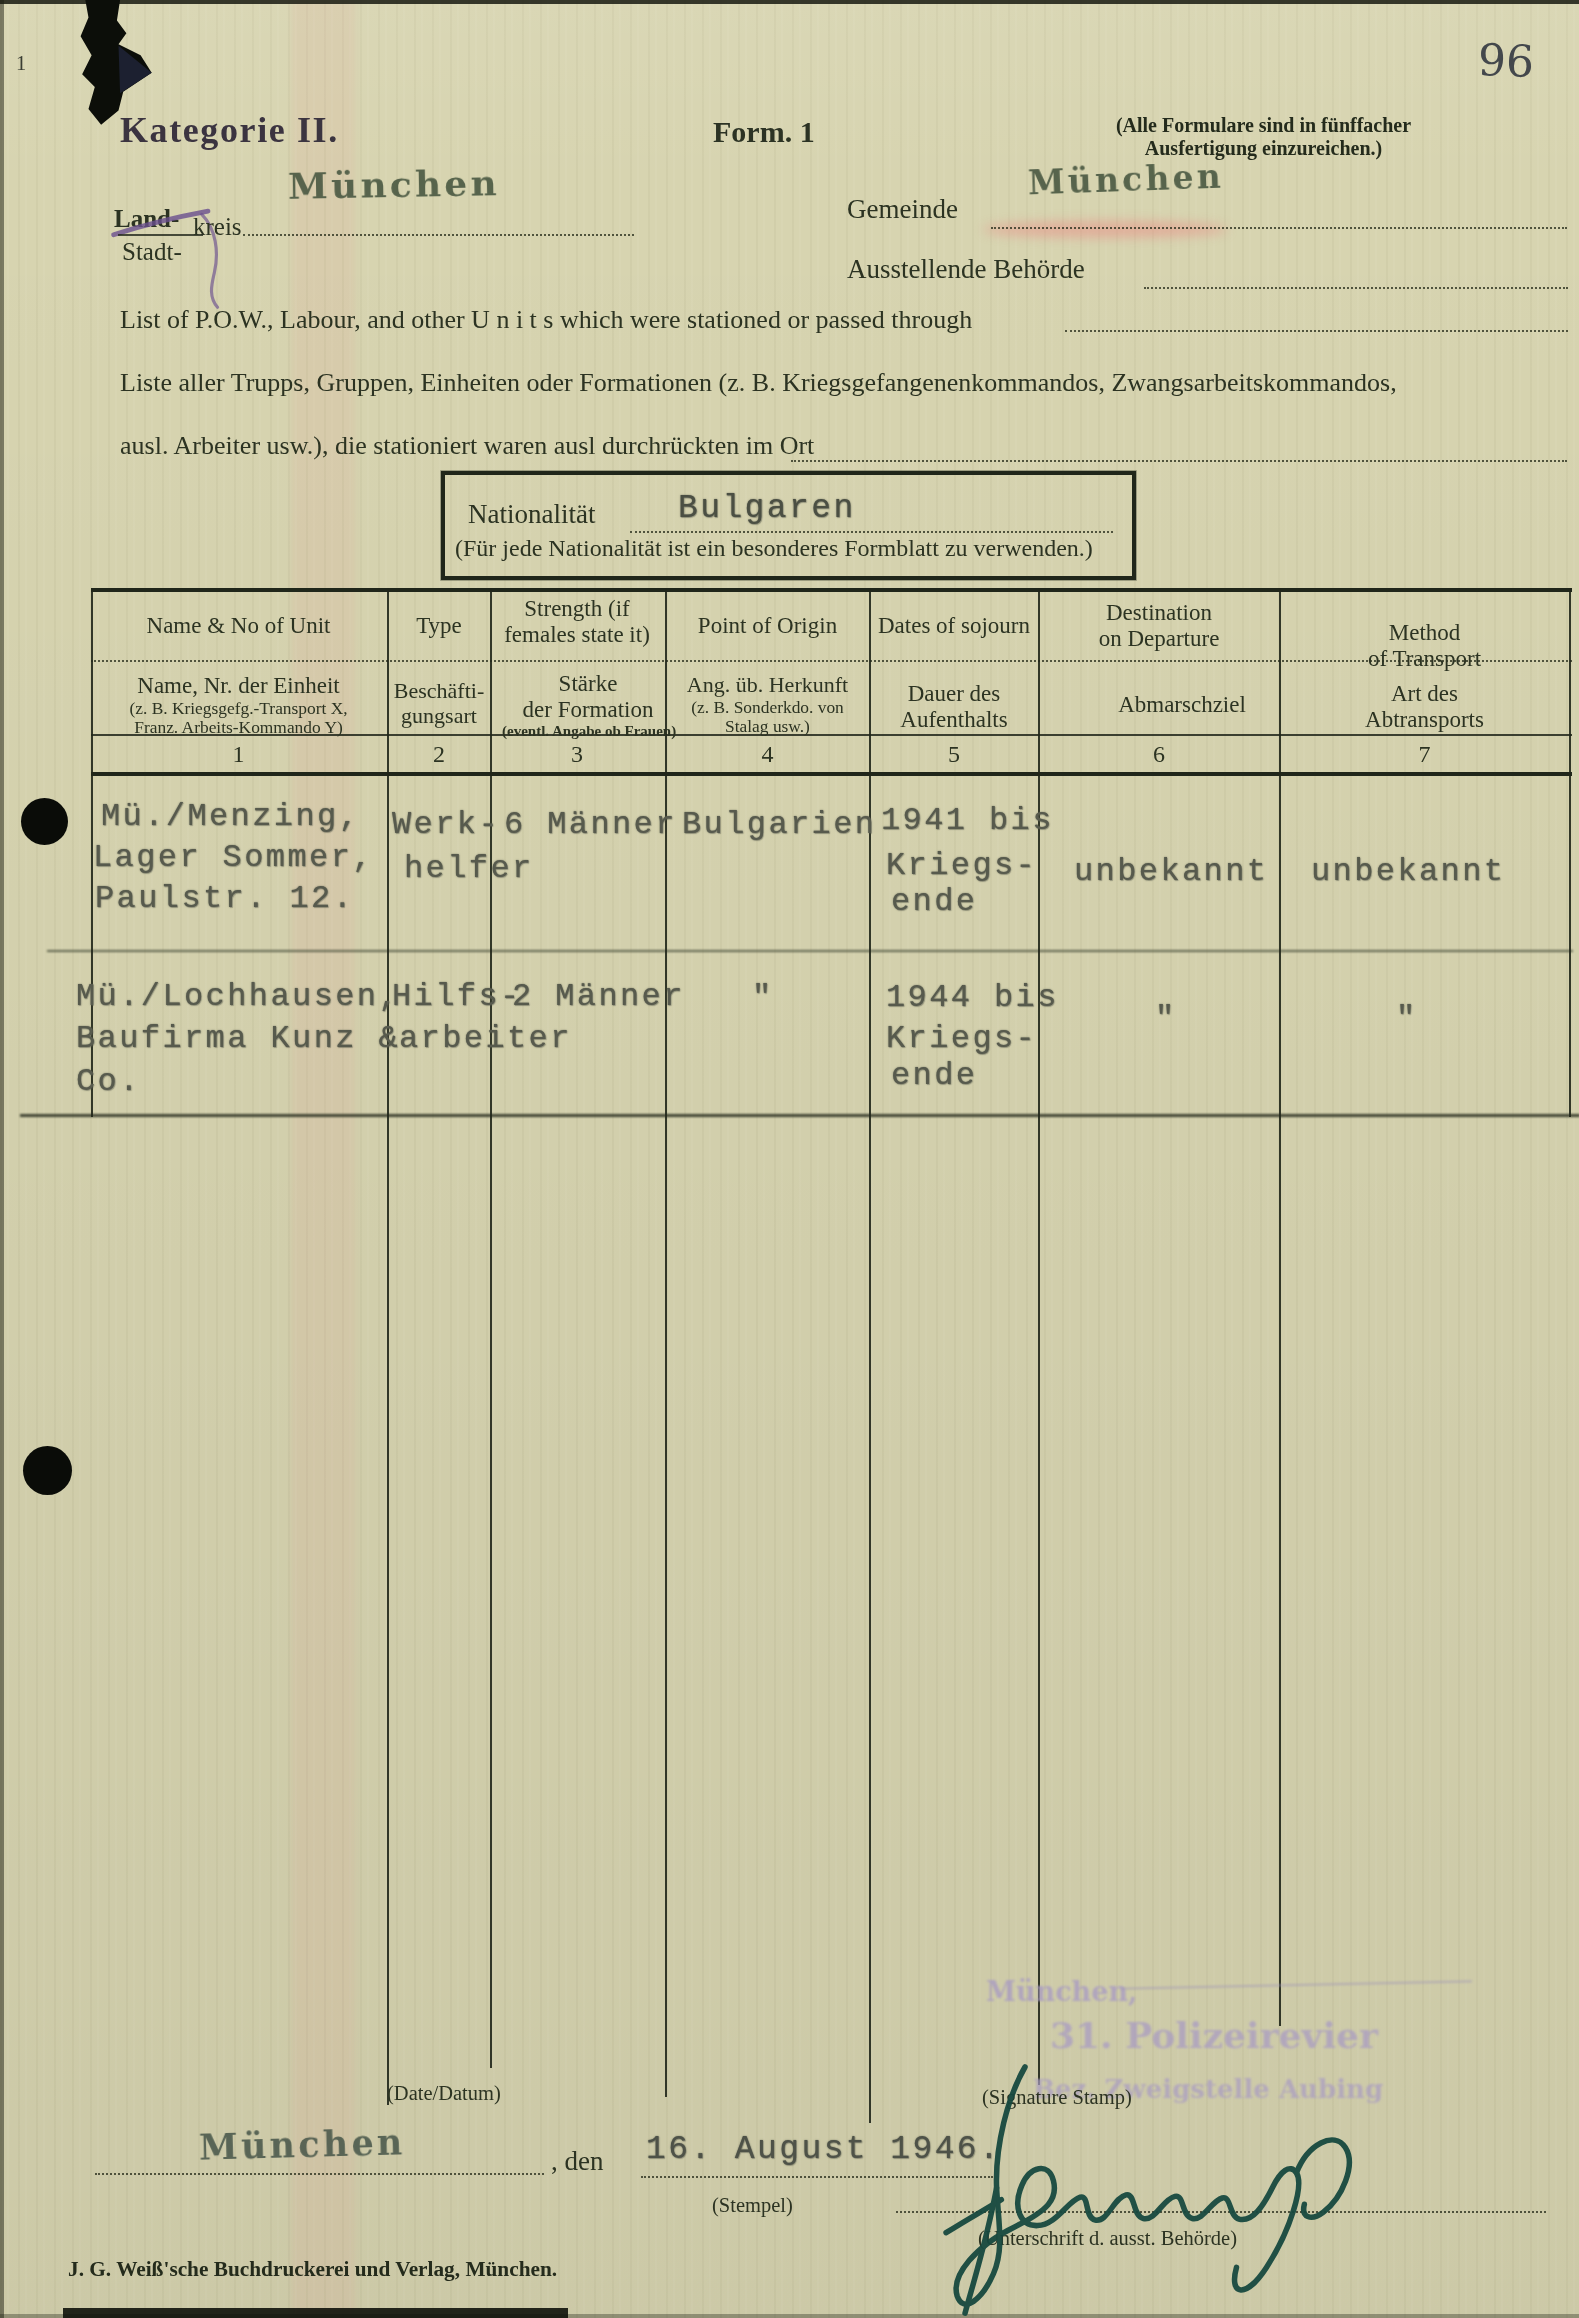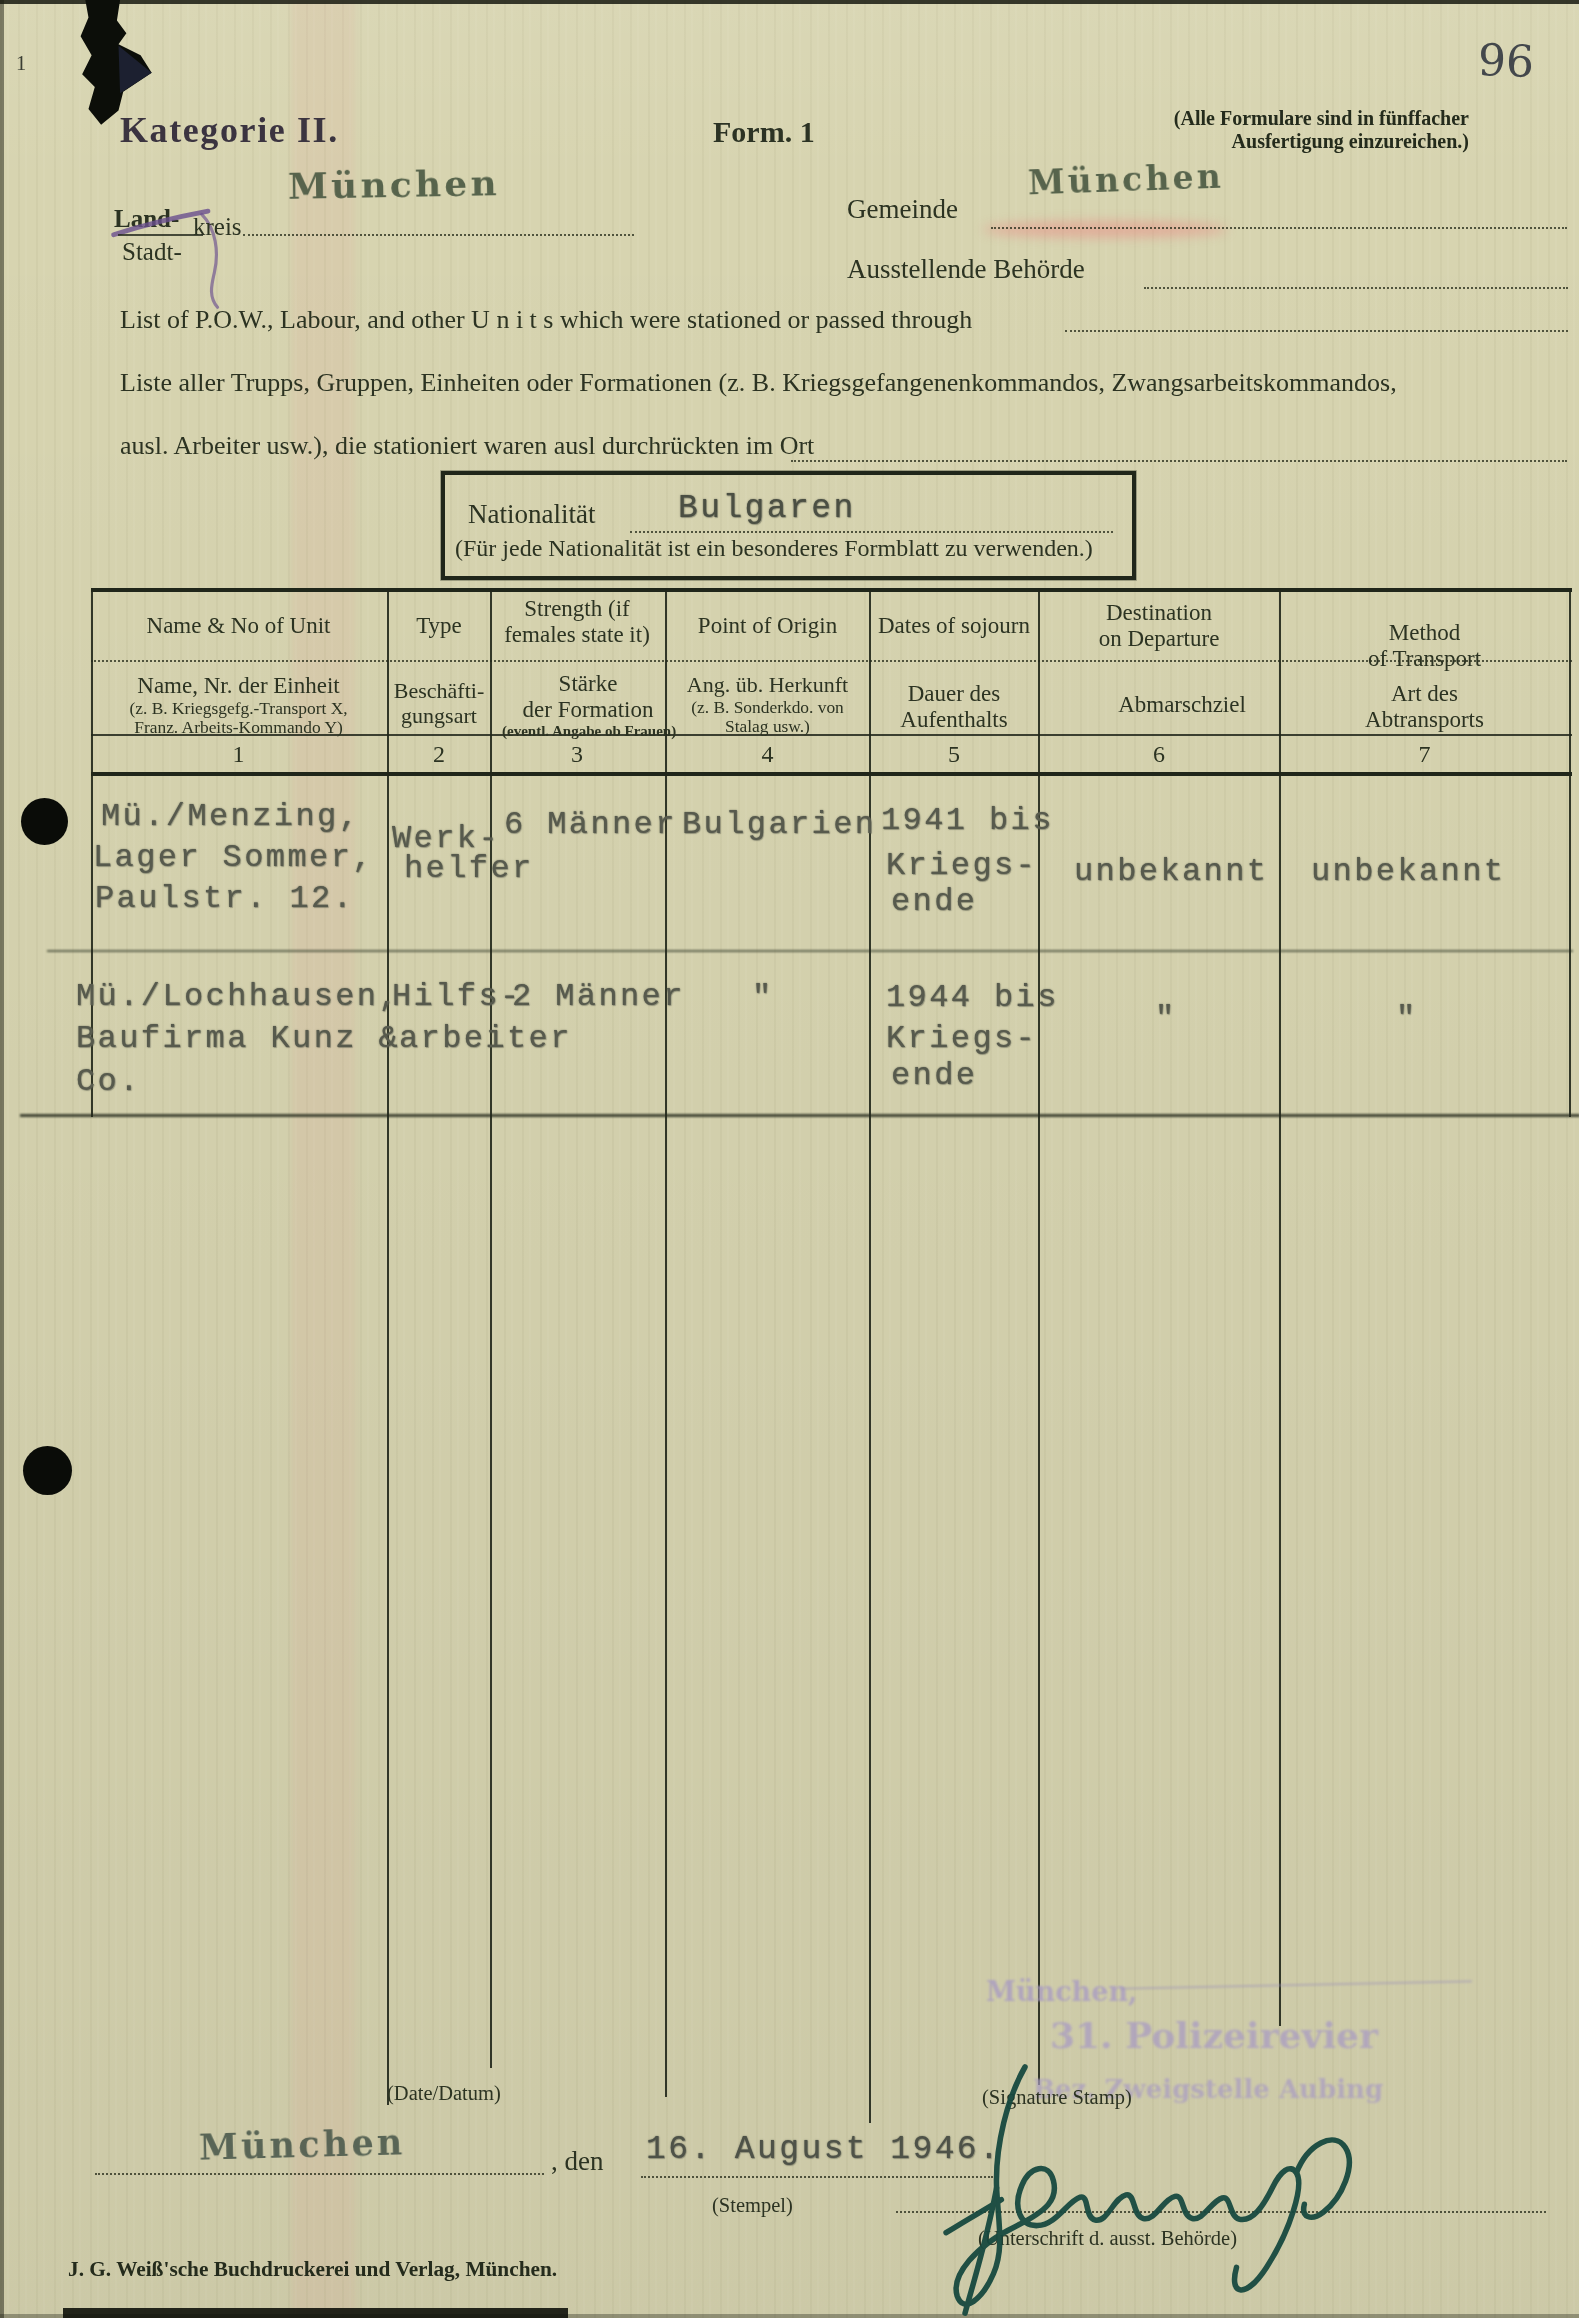--- a/index.html
+++ b/index.html
@@ -47,21 +47,21 @@
     <path d="M60,58 L102,92 L62,118 Z" fill="#1c2030"></path>
   </svg>
   <div class="abs ser" style="left:16px;top:52px;font-size:20.5px;color:#3a3d33;">1</div>
 
   <div class="abs punch" style="left:21.3px;top:798px;width:47px;height:47px;"></div>
   <div class="abs punch" style="left:23px;top:1446px;width:49px;height:49px;"></div>
 
   <div class="abs ser" style="left:1478px;top:35px;font-size:44px;color:#44484c;transform:rotate(2deg);font-family:'DejaVu Serif',serif;">96</div>
   <div class="abs serb" style="left:120px;top:109px;font-size:36px;letter-spacing:1.6px;color:#3b3440;">Kategorie II.</div>
   <div class="abs serb" style="left:713px;top:115px;font-size:30px;color:#2c3324;">Form. 1</div>
-  <div class="abs" style="left:1058px;top:107px;width:411px;text-align:right;">
+  <div class="abs" style="left:1058px;top:114px;width:411px;text-align:center;">
     <div class="serb" style="font-size:20px;">(Alle Formulare sind in fünffacher</div>
     <div class="serb" style="font-size:20px;">Ausfertigung einzureichen.)</div>
   </div>
 
   <div class="abs stampg" style="left:288px;top:163px;font-size:36px;transform:rotate(-1deg);">München</div>
   <div class="abs ser" style="left:114px;top:205px;font-size:25px;font-weight:bold;">Land-</div>
   <svg class="abs" style="left:107px;top:197px;" width="158" height="126" viewBox="0 0 200 160">
     <path d="M8,48 C45,36 85,26 128,18" stroke="#6a4f8f" stroke-width="6" fill="none" stroke-linecap="round" opacity=".8"></path>
     <path d="M120,22 C138,40 142,70 136,96 C133,110 128,126 140,140" stroke="#6a4f8f" stroke-width="4" fill="none" stroke-linecap="round" opacity=".65"></path>
   </svg>
@@ -154,21 +154,21 @@
   <div class="abs cnum" style="left:389px;width:100px;top:741px;">2</div>
   <div class="abs cnum" style="left:491px;width:172px;top:741px;">3</div>
   <div class="abs cnum" style="left:667px;width:201px;top:741px;">4</div>
   <div class="abs cnum" style="left:871px;width:166px;top:741px;">5</div>
   <div class="abs cnum" style="left:1040px;width:238px;top:741px;">6</div>
   <div class="abs cnum" style="left:1281px;width:287px;top:741px;">7</div>
 
   <div class="abs type" style="left:101px;top:798px;font-size:32px;">Mü./Menzing,</div>
   <div class="abs type" style="left:93px;top:839px;font-size:32px;">Lager Sommer,</div>
   <div class="abs type" style="left:95px;top:880px;font-size:32px;">Paulstr. 12.</div>
-  <div class="abs type" style="left:392px;top:806px;font-size:32px;margin-top:14px;">Werk-</div>
+  <div class="abs type" style="left:392px;top:806px;font-size:32px;">Werk-</div>
   <div class="abs type" style="left:404px;top:850px;font-size:32px;">helfer</div>
   <div class="abs type" style="left:504px;top:806px;font-size:32px;">6 Männer</div>
   <div class="abs type" style="left:682px;top:806px;font-size:32px;">Bulgarien</div>
   <div class="abs type" style="left:881px;top:802px;font-size:32px;">1941 bis</div>
   <div class="abs type" style="left:886px;top:847px;font-size:32px;">Kriegs-</div>
   <div class="abs type" style="left:891px;top:883px;font-size:32px;">ende</div>
   <div class="abs type" style="left:1074px;top:853px;font-size:32px;">unbekannt</div>
   <div class="abs type" style="left:1311px;top:853px;font-size:32px;">unbekannt</div>
 
   <div class="abs type" style="left:76px;top:978px;font-size:32px;">Mü./Lochhausen,</div>

